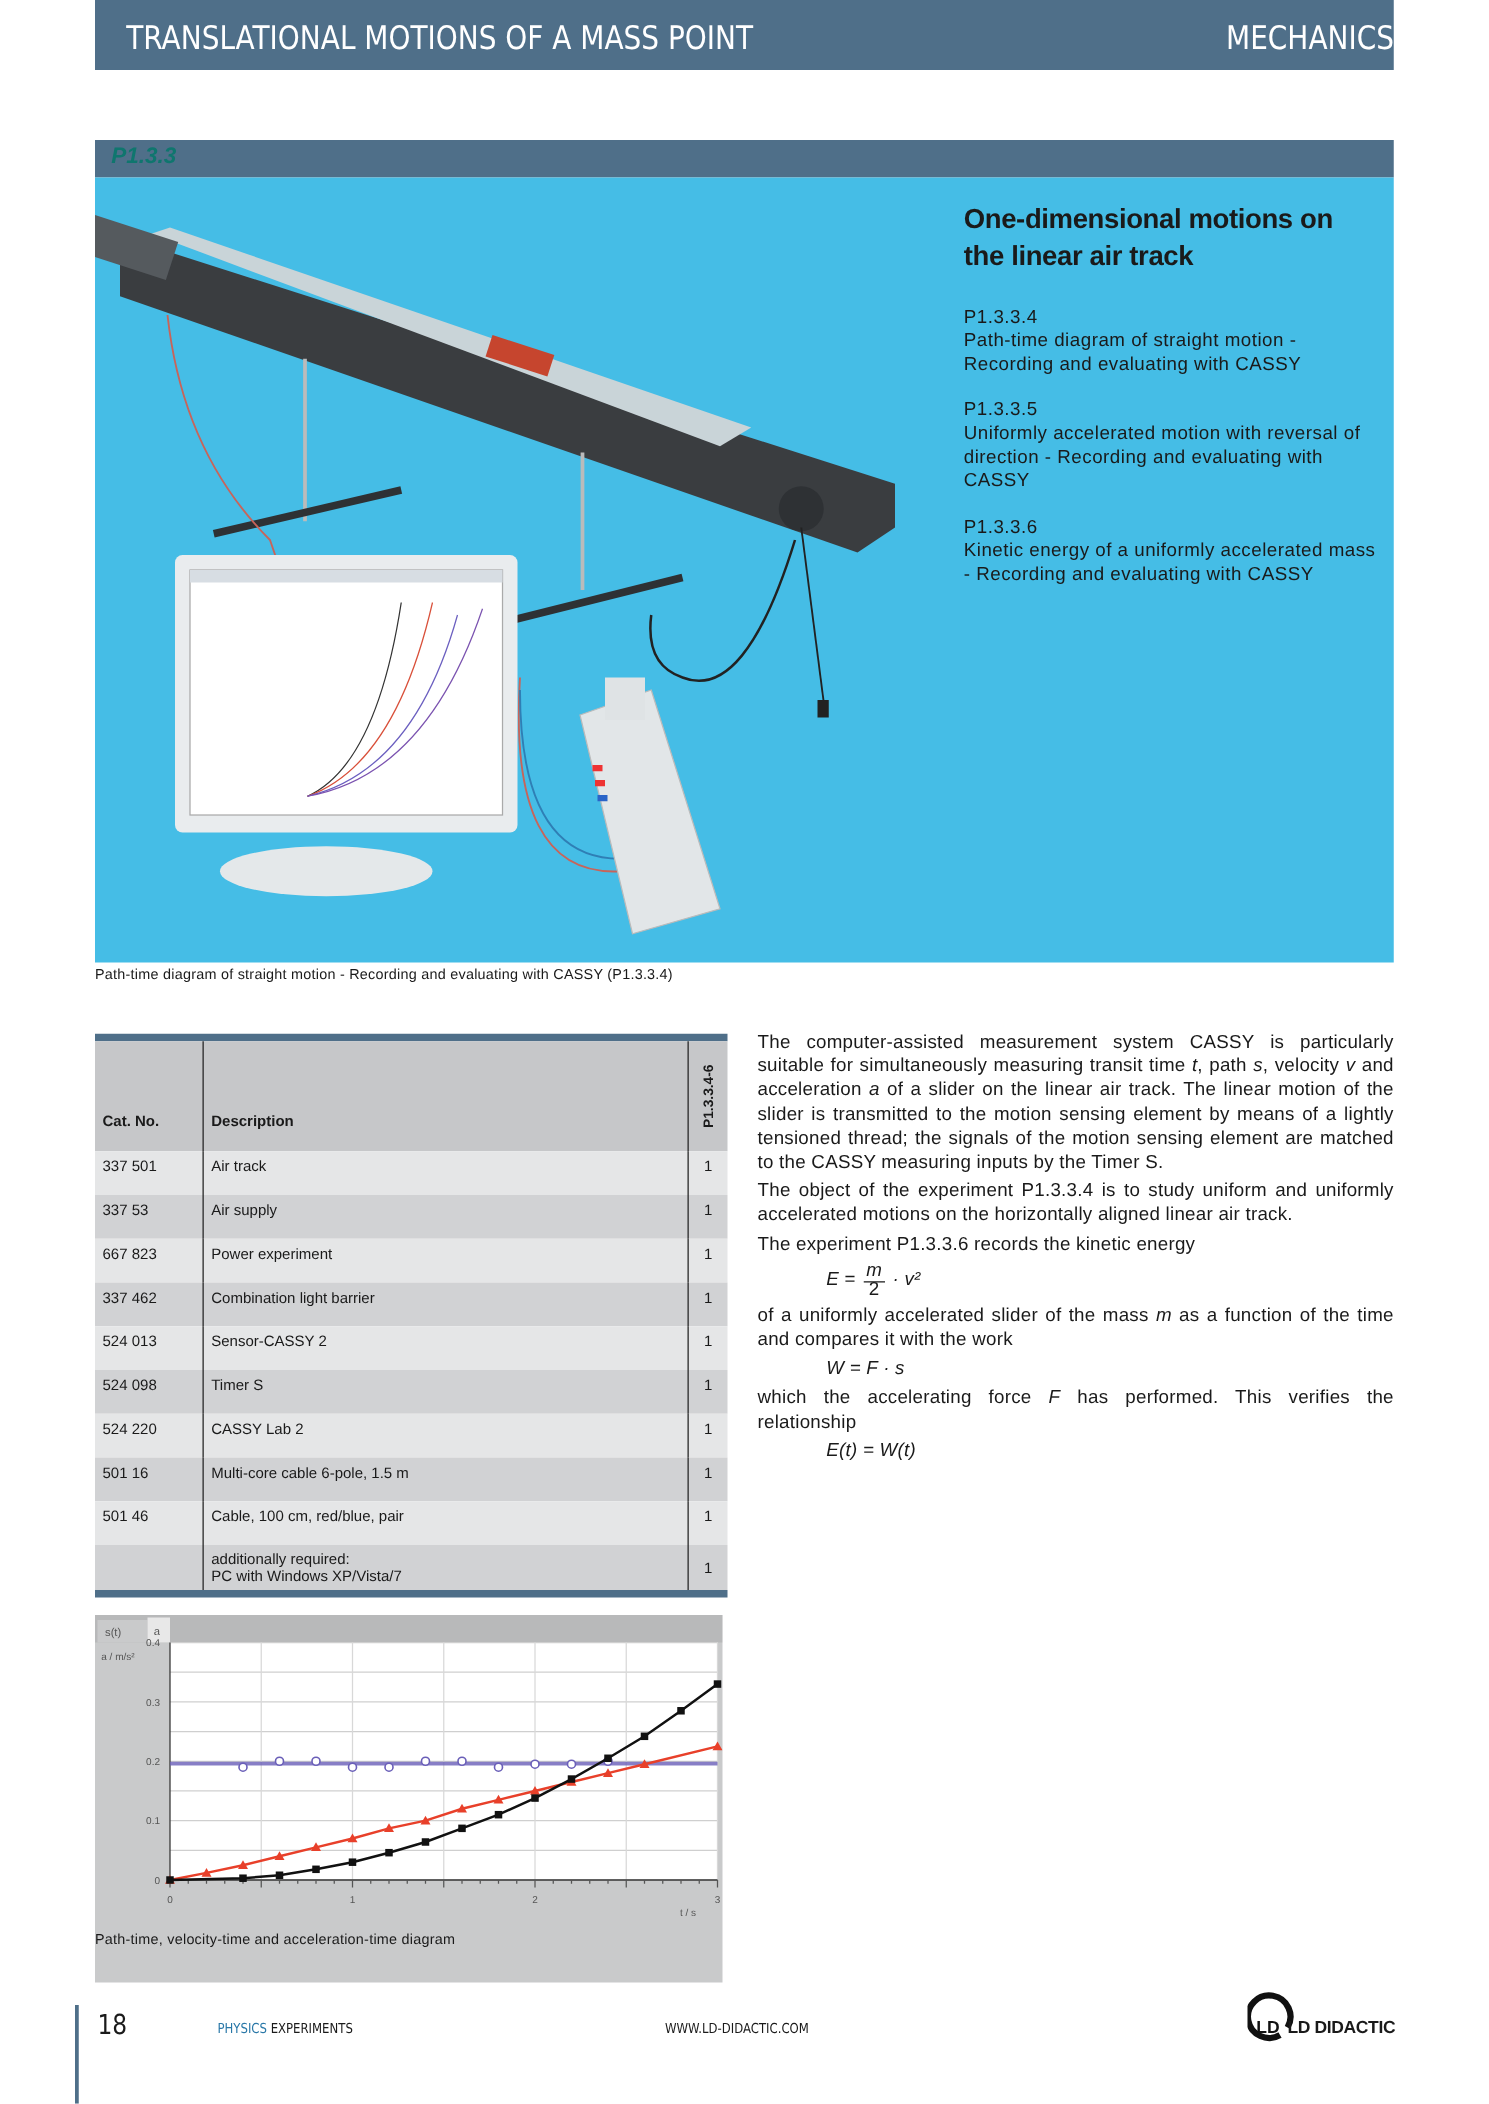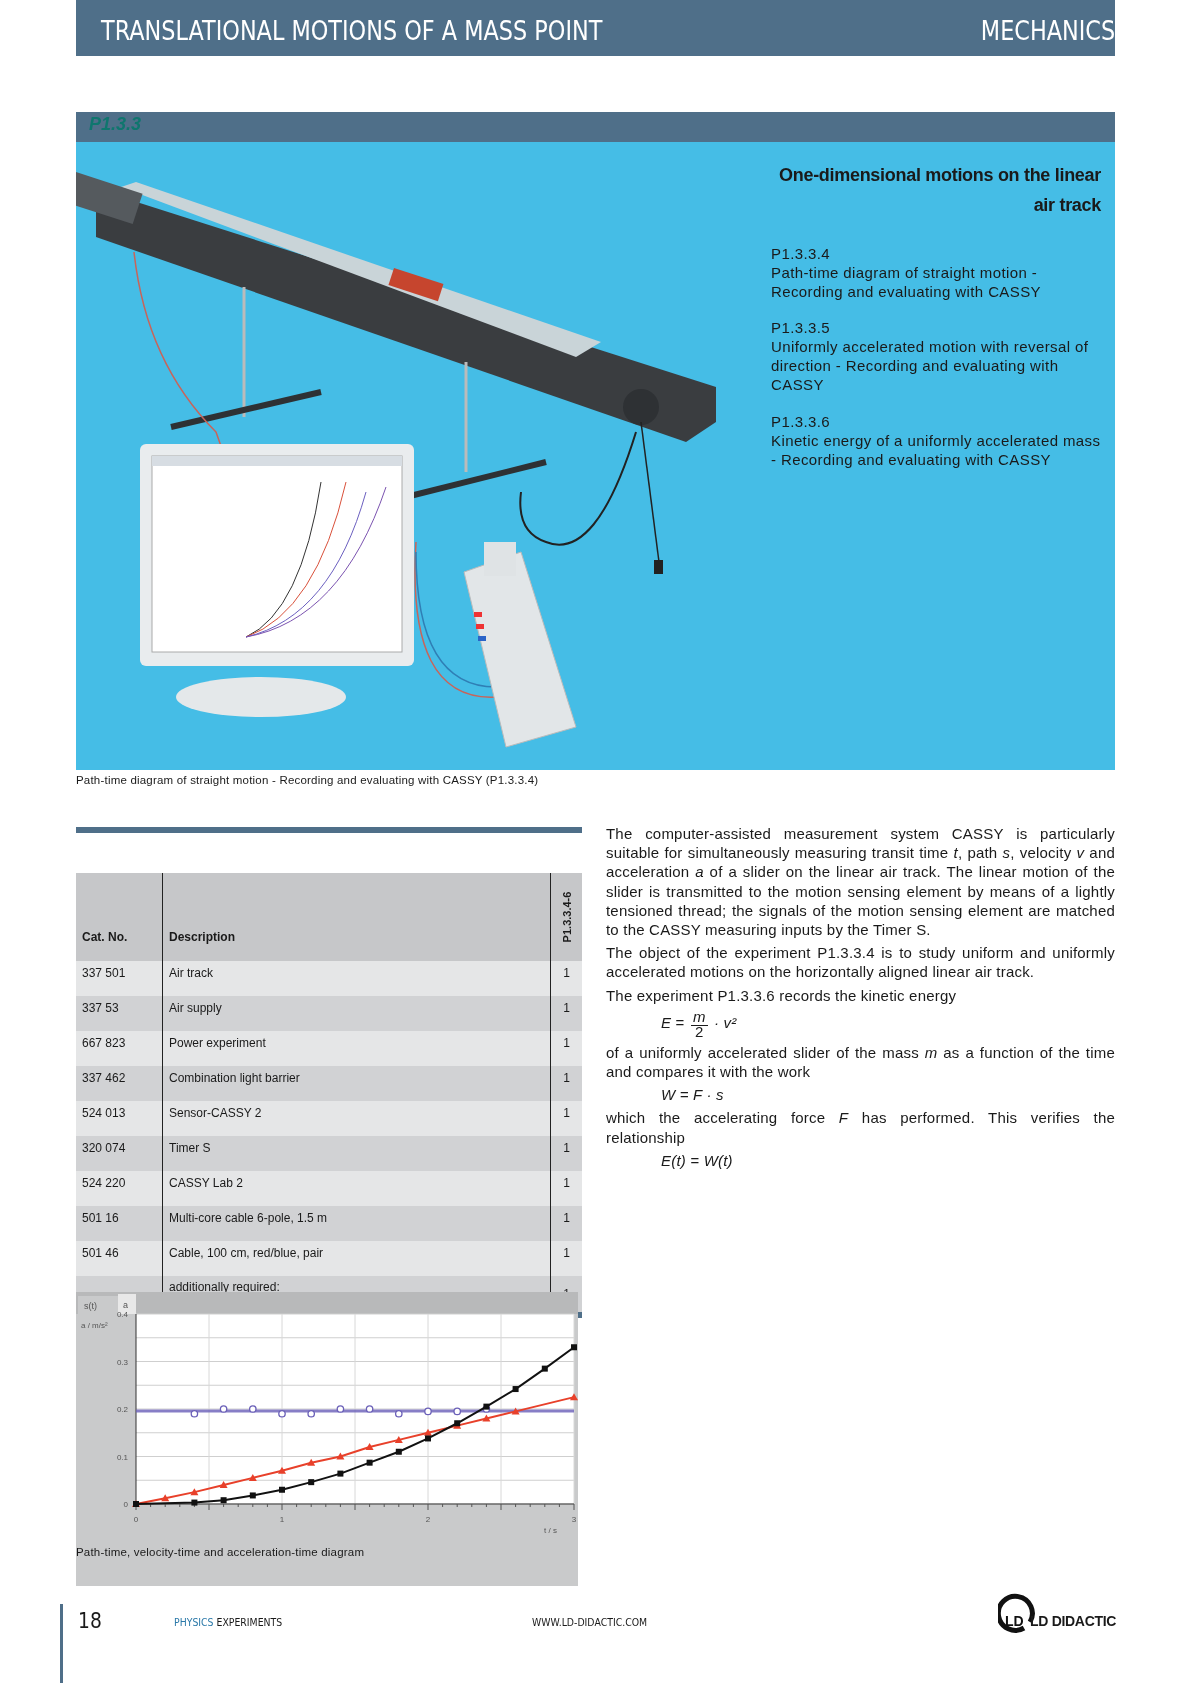--- a/index.html
+++ b/index.html
@@ -5,27 +5,27 @@
   html, body { margin:0; padding:0; }
   body { width:1191px; height:1683px; position:relative; background:#ffffff; overflow:hidden;
          font-family:"Liberation Sans", sans-serif; color:#1a1a1a; }
   .abs { position:absolute; }
   #top-band { left:76px; top:0; width:1039px; height:56px; background:#4f6f89; }
   #top-title { left:101px; top:16px; color:#fff; font-family:"DejaVu Sans", sans-serif; font-size:26px; letter-spacing:0px; transform:scaleX(0.86); transform-origin:left top; white-space:nowrap; }
   #top-section { right:76px; top:16px; color:#fff; font-family:"DejaVu Sans", sans-serif; font-size:26px; transform:scaleX(0.86); transform-origin:right top; white-space:nowrap; }
   #section-bar { left:76px; top:112px; width:1039px; height:30px; background:#4f6f89; }
   #section-code { left:89px; top:114px; color:#0f766e; font-weight:bold; font-size:18px;font-style:italic; }
   #hero { left:76px; top:142px; width:1039px; height:628px; background:#45bde6; overflow:hidden; }
-  #hero-title { left:771px; top:160px; font-size:18px; font-weight:bold; line-height:30px; width:330px; letter-spacing:-0.3px;text-align:right; }
+  #hero-title { left:771px; top:160px; font-size:22px; font-weight:bold; line-height:30px; width:330px; letter-spacing:-0.3px; }
   .exp { position:absolute; left:771px; width:330px; font-size:15px; line-height:19px; letter-spacing:0.4px; }
   #hero-caption { left:76px; top:774px; font-size:11.5px; letter-spacing:0.2px; }
   
   #parts-table { left:76px; top:827px; width:506px; }
   .tbar { height:6px; background:#4f6f89; }
-  .thead { display:flex; height:88px; background:#c6c7c9; font-size:12px; font-weight:bold;margin-top:40px; }
+  .thead { display:flex; height:88px; background:#c6c7c9; font-size:12px; font-weight:bold; }
   .trow { display:flex; font-size:12px; }
   .trow:nth-child(odd) { background:#e5e6e7; }
   .trow:nth-child(even) { background:#d1d2d4; }
   .c1 { width:86px; padding-left:6px; box-sizing:border-box; }
   .c2 { width:388px; padding-left:6px; box-sizing:border-box; border-left:1px solid #222; }
   .c3 { width:32px; border-left:1px solid #222; text-align:center; box-sizing:border-box; }
   .thead .c1, .thead .c2 { display:flex; align-items:flex-end; padding-bottom:17px; }
   .thead .c3 { position:relative; }
   .vert { position:absolute; left:50%; top:50%; transform:translate(-50%,-50%) rotate(-90deg); white-space:nowrap; font-size:11px; }
   .trow > div { padding-top:5px; padding-bottom:16px; line-height:14px; }
@@ -146,21 +146,21 @@
         <div class="c1">337 462</div>
         <div class="c2">Combination light barrier</div>
         <div class="c3">1</div>
       </div>
     <div class="trow">
         <div class="c1">524 013</div>
         <div class="c2">Sensor-CASSY 2</div>
         <div class="c3">1</div>
       </div>
     <div class="trow">
-        <div class="c1">320 074</div>
+        <div class="c1">524 098</div>
         <div class="c2">Timer S</div>
         <div class="c3">1</div>
       </div>
     <div class="trow">
         <div class="c1">524 220</div>
         <div class="c2">CASSY Lab 2</div>
         <div class="c3">1</div>
       </div>
     <div class="trow">
         <div class="c1">501 16</div>

